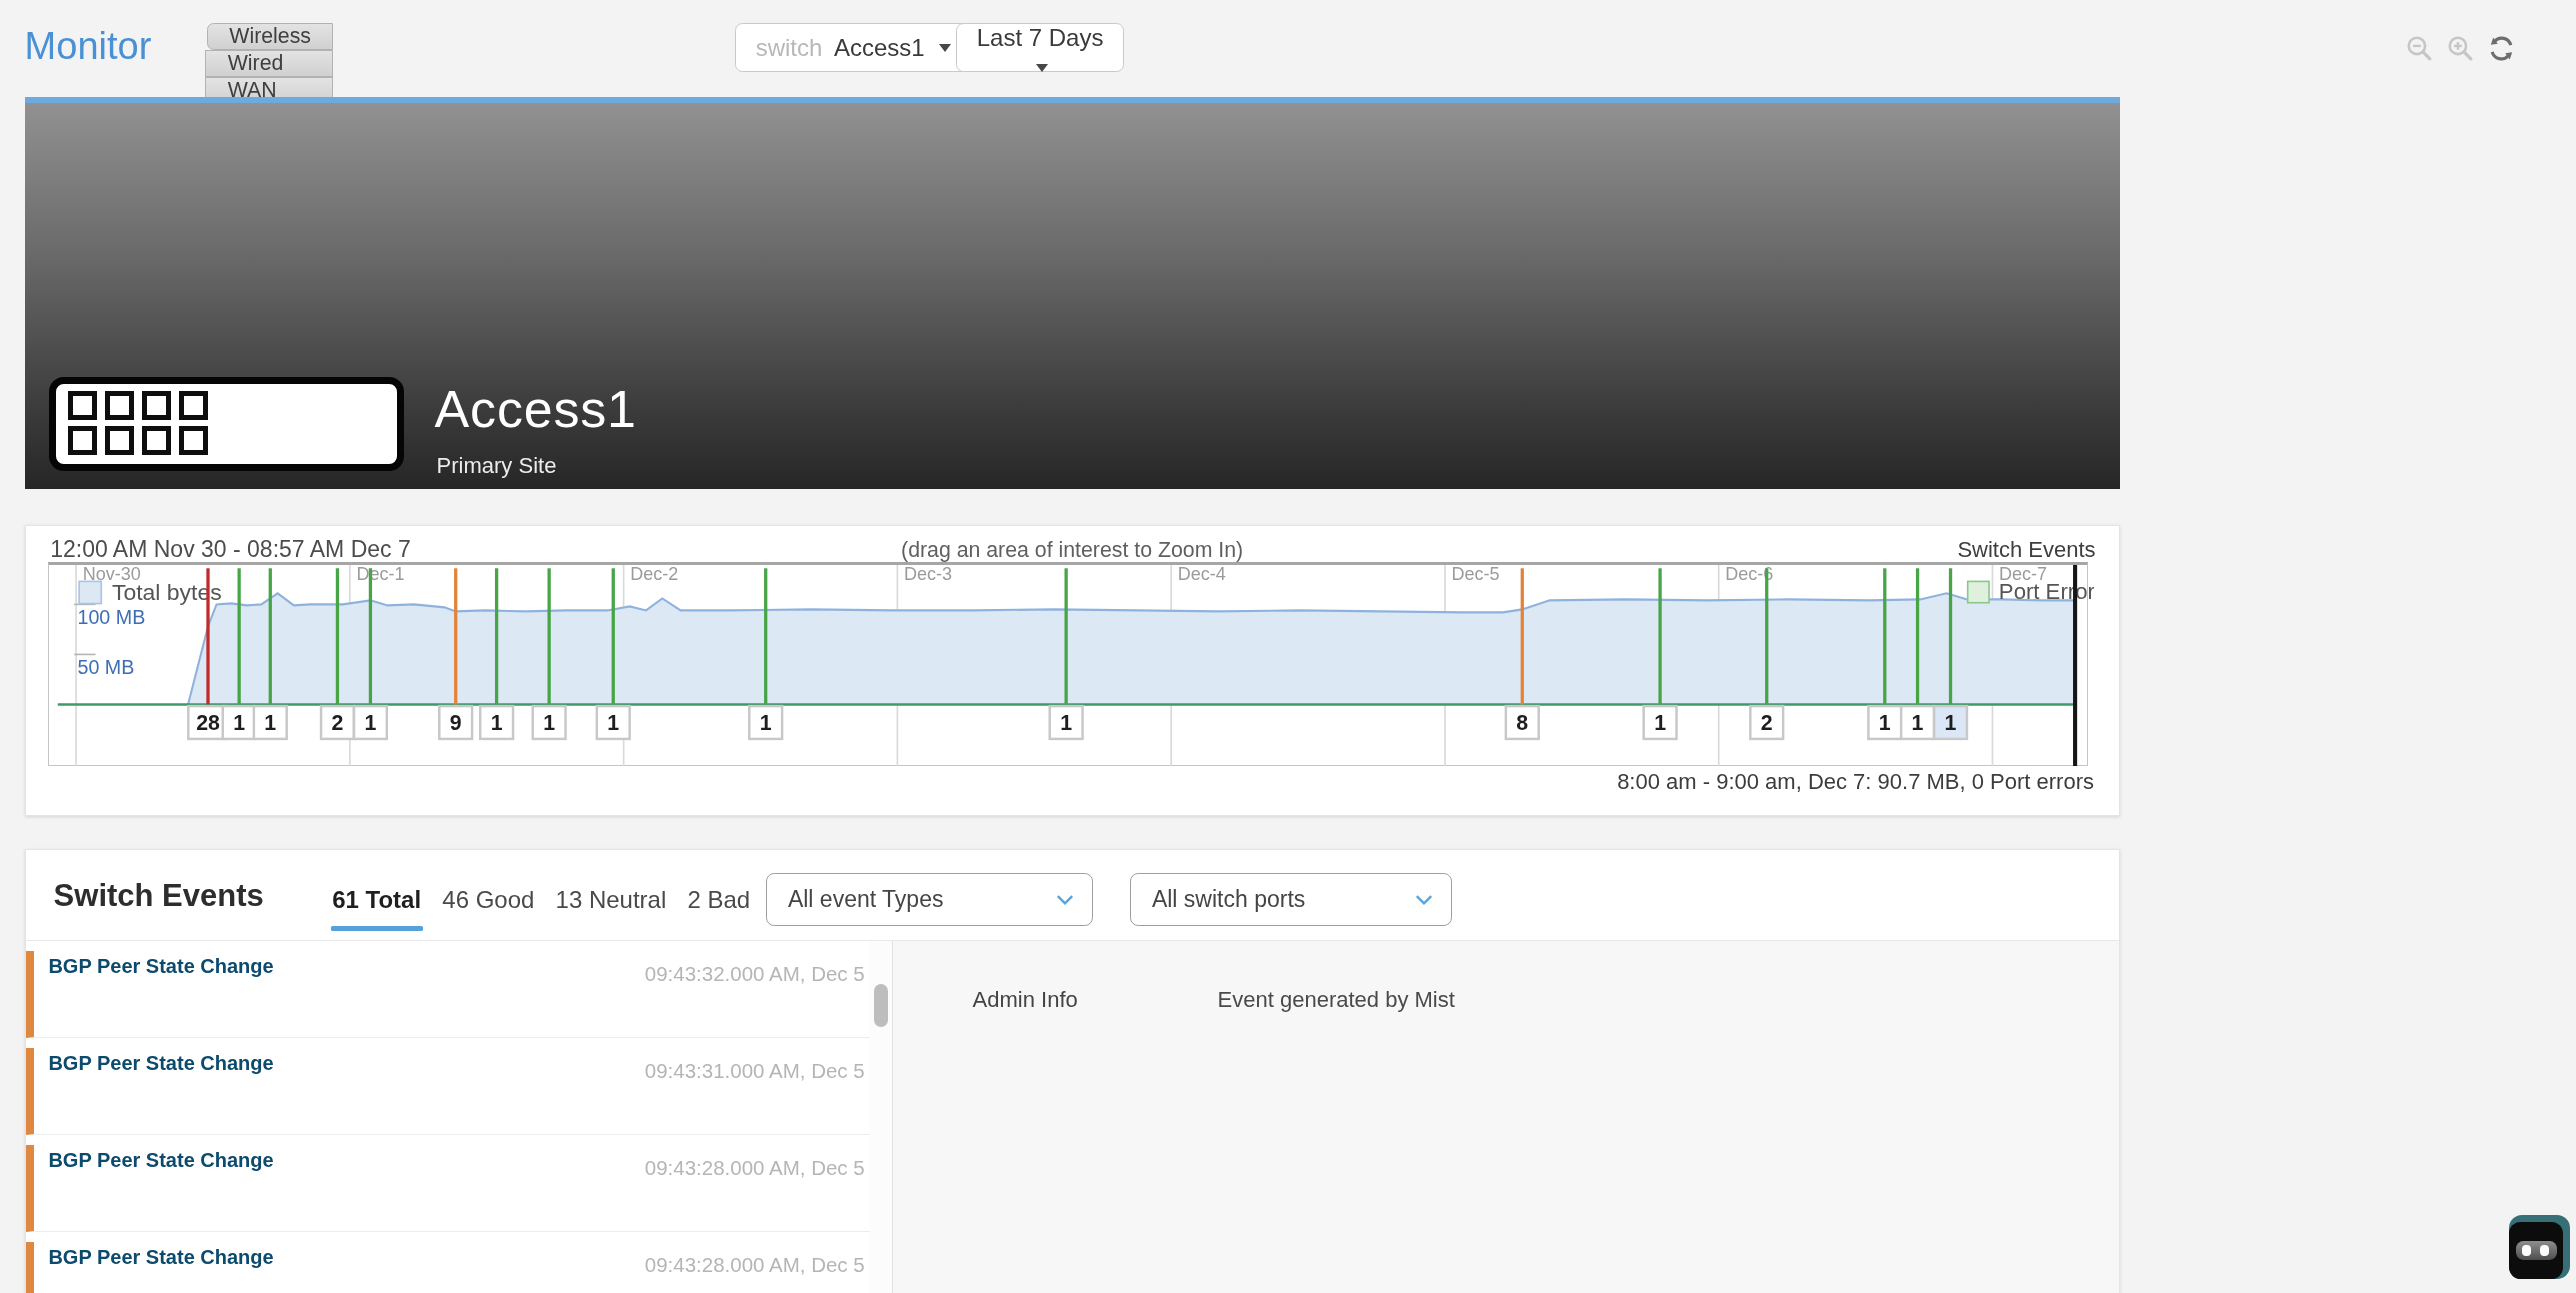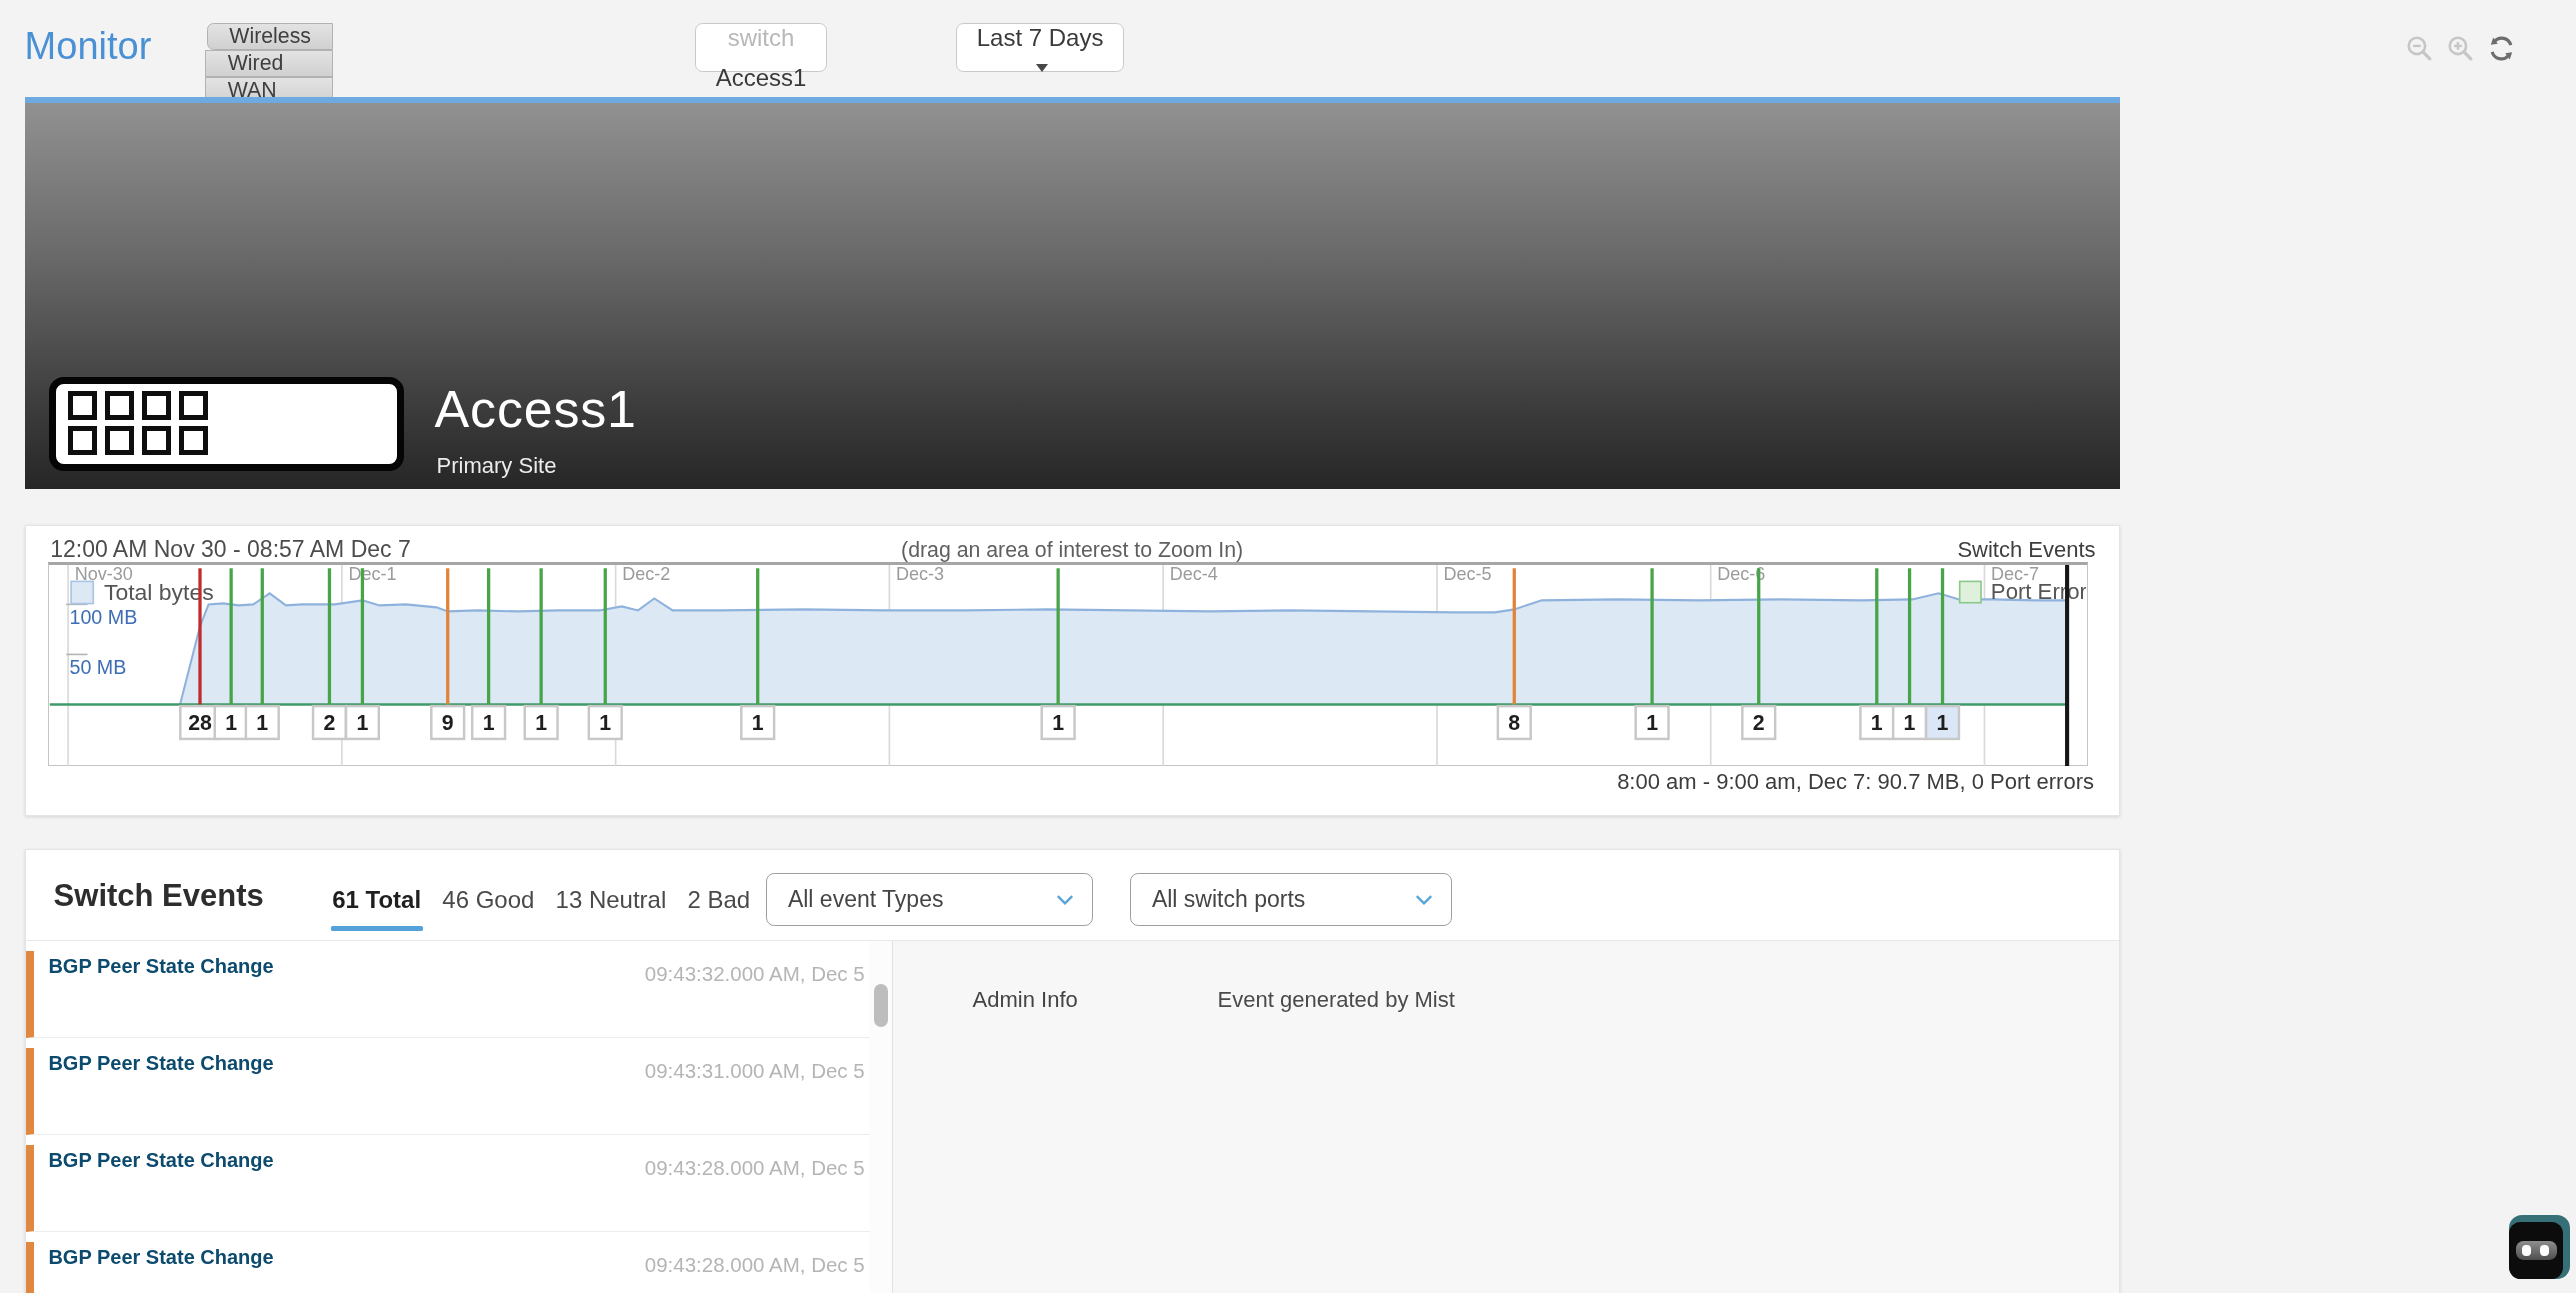--- a/index.html
+++ b/index.html
@@ -16,21 +16,21 @@
   .tab-group { position:absolute; left:207px; top:23px; height:49px; display:flex;flex-direction:column; }
   .tab { display:flex; align-items:center; padding:0 21.3px; font-size:21.3px; color:#3f3f3f;
          background:linear-gradient(180deg,#e3e3e3,#d0d0d0); border:1.6px solid #b2b2b2; margin-left:-1.6px; cursor:default; }
   .tab:first-child { border-radius:6.6px 0 0 6.6px; margin-left:0; }
   .tab:last-child { border-radius:0 6.6px 6.6px 0; }
   .tab.active { background:linear-gradient(180deg,#74b0e4,#5d9fd9); border-color:#4181bd; border-bottom-color:#3a70ab; color:#fff; }
   .select-ctrl { position:absolute; top:23px; height:49px; background:#fff; border:1.6px solid #c9c9c9; border-radius:7.4px;
                  display:flex; align-items:center; gap:11.5px; padding:0 19.7px; font-size:24px; color:#3a3a3a; }
   .select-ctrl .prefix { color:#b8b8b8; }
   .caret { width:0; height:0; border-left:6.6px solid transparent; border-right:6.6px solid transparent; border-top:8.2px solid #474747; margin-left:3.3px; }
-  .sel-switch { left:695px;flex-direction:column; }
+  .sel-switch { left:735px; }
   .sel-range { left:956px;flex-direction:column; }
   .top-icons { position:absolute; left:2404px; top:33px; display:flex; gap:9.9px; align-items:center; }
   .top-icons svg { display:block; }
   
   .hero { position:absolute; left:24.6px; top:97px; width:2095px; height:392px;
           border-top:6.6px solid #6ea9e0;
           background:linear-gradient(180deg,#919191 0%,#6b6b6b 38%,#3d3d3d 78%,#262626 100%); }
   .switch-art { position:absolute; left:24.6px; top:274px; width:355px; height:94px;
                 background:#fff; border:7.4px solid #050505; border-radius:14.8px; }
   .ports { position:absolute; left:11.5px; top:6.6px; display:grid; grid-template-columns:repeat(4,29px); grid-auto-rows:29px; gap:6.6px 8.2px; }
@@ -38,21 +38,21 @@
   .device-name { position:absolute; left:410px; top:276px; font-size:52px; font-weight:300; color:#fff; letter-spacing:0.8px; }
   .device-site { position:absolute; left:412px; top:350px; font-size:22px; color:#ececec; }
   
   .card { position:absolute; left:24.6px; width:2095px; background:#fff; border:0.8px solid #e4e4e4;
           box-shadow:0 0.8px 3.3px rgba(0,0,0,0.13); }
   .chart-card { top:525px; height:291px;text-align:right; }
   .chart-head-left { position:absolute; left:24.6px; top:9.9px; font-size:23px; color:#4c4c4c; }
   .chart-head-center { position:absolute; left:50%; transform:translateX(-50%); top:11.5px; font-size:21.3px; color:#5f5f5f; }
   .chart-head-right { position:absolute; right:23px; top:10.7px; font-size:22px; color:#3e3e3e; }
   .plot { position:absolute; left:22px; top:36px; width:2040px; height:204px;
-          border:1.6px solid #c4c4c4; border-top:3.3px solid #a6a6a6; background:#fff; }
+          border:1.6px solid #c4c4c4; border-top:3.3px solid #a6a6a6; background:#fff;padding-left:8px; }
   .plot svg { display:block; font-family:inherit; }
   .chart-summary { position:absolute; right:24.6px; top:243px; font-size:22px; color:#3c3c3c; }
   
   .events-card { top:849px; height:460px; overflow:hidden; }
   .ev-title { position:absolute; left:28px; top:28px; font-size:31px; font-weight:700; color:#2d2d2d; }
   .filters { position:absolute; left:305px; top:36px; display:flex; }
   .filter { margin-right:18px; cursor:default; }
   .filter .flabel { font-size:24px; color:#4a4a4a; padding:0 1.6px; }
   .filter.active .flabel { font-weight:700; color:#1f1f1f; }
   .filter .funderline { height:5.7px; margin-top:11.5px; border-radius:1.6px; background:transparent; }

